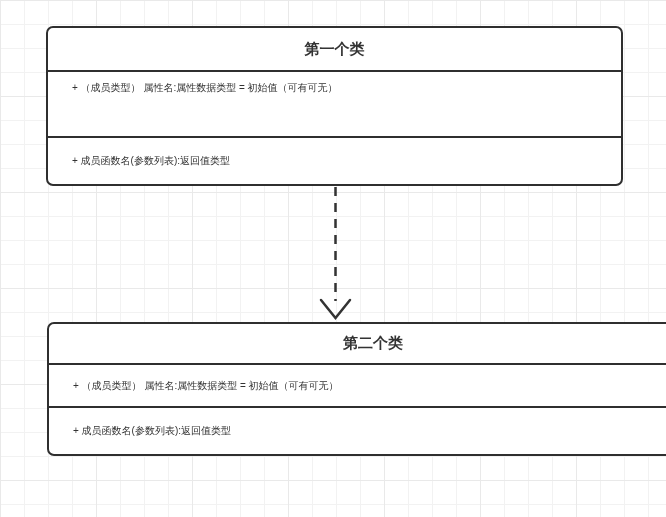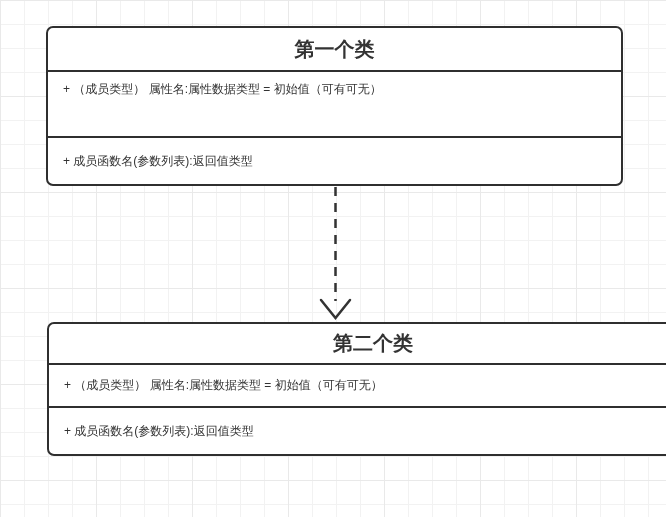--- a/index.html
+++ b/index.html
@@ -27,30 +27,30 @@
     box-sizing: border-box;
     display: flex;
     flex-direction: column;
     color: #333333;
   }
   .box1 { left: 46px; top: 26px;  width: 577px; height: 160px; }
   .box2 { left: 47px; top: 322px; width: 652px; height: 134px; }
   .row {
     display: flex;
     align-items: center;
-    padding: 0 15px;
-    font-size: 12px;
+    padding: 0 24px;
+    font-size: 10px;
     box-sizing: border-box;
     white-space: nowrap;
     overflow: hidden;
   }
   .row.title {
     justify-content: center;
     font-weight: bold;
-    font-size: 20px;
+    font-size: 15px;
     border-bottom: 2px solid #2f2f2f;
     padding: 0 0;
   }
   .row.attrs { border-bottom: 2px solid #2f2f2f; }
   .row.methods { flex: 1; border-radius: 19px; }
   .box1 .title   { height: 44px; }
   .box1 .attrs   { height: 66px; align-items: flex-start; padding-top: 9px; }
   .box2 .title   { height: 41px; }
   .box2 .attrs   { height: 43px; }
   .connector-svg {

